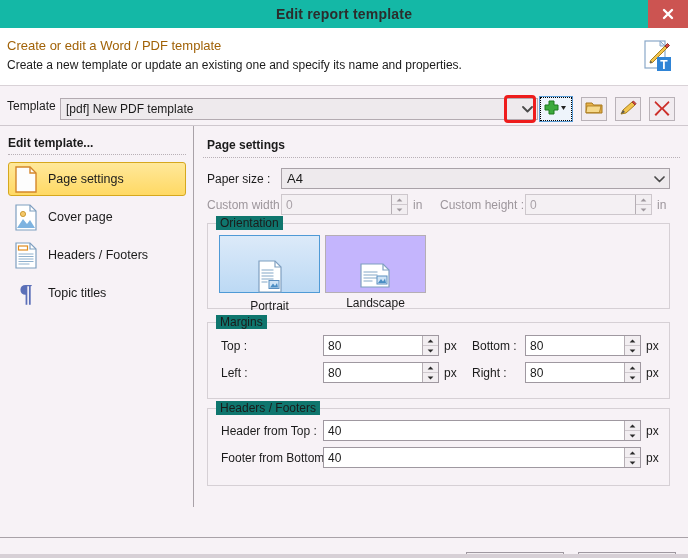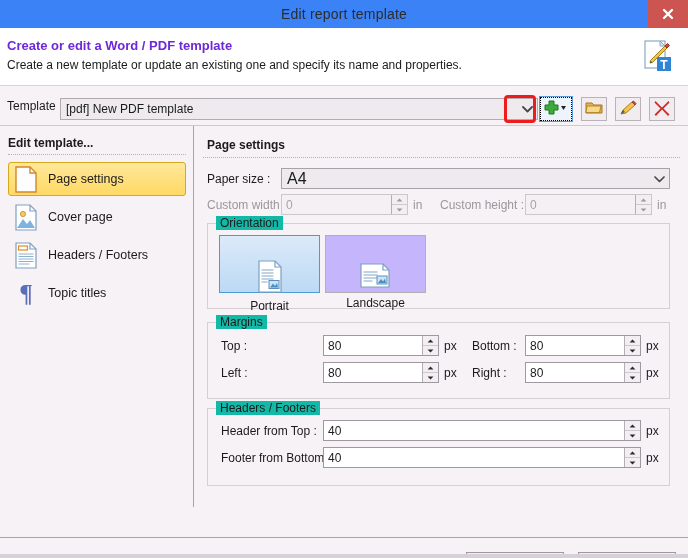--- a/index.html
+++ b/index.html
@@ -20,24 +20,25 @@
     overflow: hidden;
     background: #f7f2f6;
     box-sizing: border-box;
   }
 
   
   .titlebar {
     position: absolute;
     left: 0; top: 0;
     width: 688px; height: 28px;
-    background: #3b82f6;
+    background: #14b8a6;
     display: flex;
     align-items: center;
     justify-content: center;
+    font-weight: bold;
   }
   .titlebar-text {
     font-size: 14px;
     color: #2c2c2c;
     letter-spacing: .2px;
   }
   .close-btn {
     position: absolute;
     right: 0; top: 0;
     width: 40px; height: 28px;
@@ -55,22 +56,22 @@
     left: 0; top: 28px;
     width: 688px; height: 58px;
     background: #ffffff;
     border-bottom: 1px solid #d9d2d7;
     box-sizing: border-box;
   }
   .header-title {
     position: absolute;
     left: 7px; top: 10px;
     font-size: 13px;
-    font-weight: bold;
-    color: #6d28d9;
+    font-weight: normal;
+    color: #a16207;
   }
   .header-sub {
     position: absolute;
     left: 7px; top: 30px;
     font-size: 12px;
     color: #1b1b1b;
   }
   .header-icon {
     position: absolute;
     right: 10px; top: 8px;
@@ -237,21 +238,21 @@
     position: absolute;
     background: #eeeaed;
     border: 1px solid #a9a2a8;
     box-sizing: border-box;
     display: flex;
     align-items: center;
     cursor: pointer;
   }
   .select-box .value {
     padding-left: 5px;
-    font-size: 16px;
+    font-size: 13px;
     flex: 1;
   }
 
   
   .spin {
     position: absolute;
     background: #ffffff;
     border: 1px solid #9f98a0;
     box-sizing: border-box;
     display: flex;
@@ -294,21 +295,21 @@
 
   
   .group {
     position: absolute;
     border: 1px solid #d6d0d5;
     box-sizing: border-box;
   }
   .group-legend {
     position: absolute;
     top: -8px; left: 8px;
-    background: #14b8a6;
+    background: #0f766e;
     padding: 0 4px;
     font-size: 12px;
     color: #1b1b1b;
   }
 
   
   .orient-btn {
     position: absolute;
     width: 101px; height: 58px;
     box-sizing: border-box;

